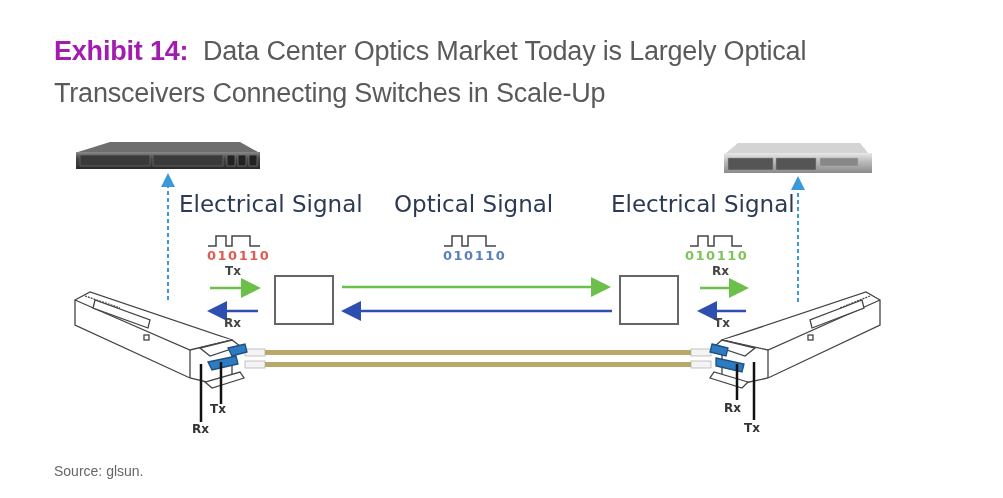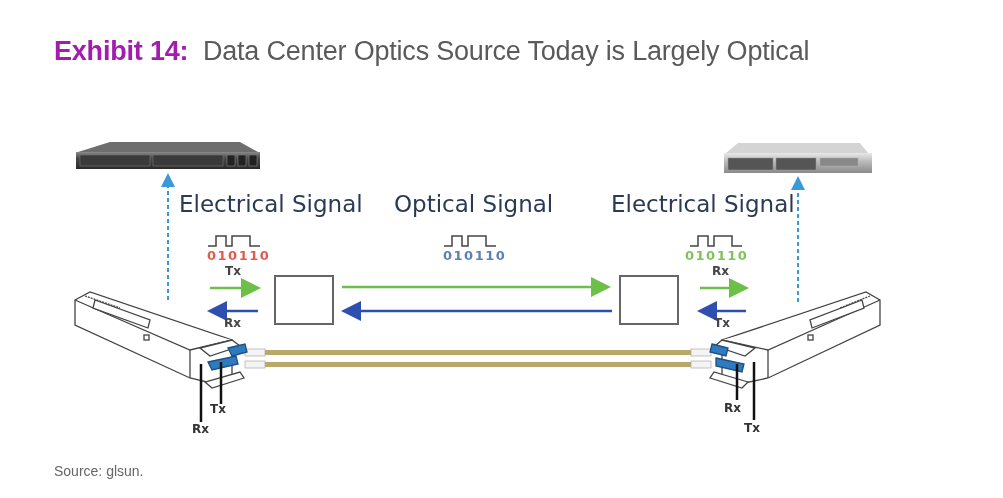--- a/index.html
+++ b/index.html
@@ -8,21 +8,22 @@
     .title .bold { font-weight: bold; color: #a21caf; }
     .source { position: absolute; left: 54px; top: 463px; font-size: 14px; color: #666; }
     svg.diagram { position: absolute; left: 0; top: 0; }
     .lbl { font-family: "DejaVu Sans", sans-serif; }
   </style>
 </head>
 <body>
 
 <div class="title">
   <span class="bold">Exhibit 14:</span>&nbsp;
-  <span>Data Center Optics Source Today is Largely Optical</span><br>
+  <span>Data Center Optics Market Today is Largely Optical</span><br>
+  <span>Transceivers Connecting Switches in Scale-Up</span>
 </div>
 
 <svg class="diagram" width="1003" height="498" viewBox="0 0 1003 498">
   <defs>
     <marker id="arrG" markerWidth="8" markerHeight="8" refX="6" refY="4" orient="auto">
         <path d="M0,0 L8,4 L0,8 z" fill="#6cc04a"></path>
       </marker>
     <marker id="arrB" markerWidth="8" markerHeight="8" refX="6" refY="4" orient="auto">
         <path d="M0,0 L8,4 L0,8 z" fill="#2e4fb0"></path>
       </marker>

